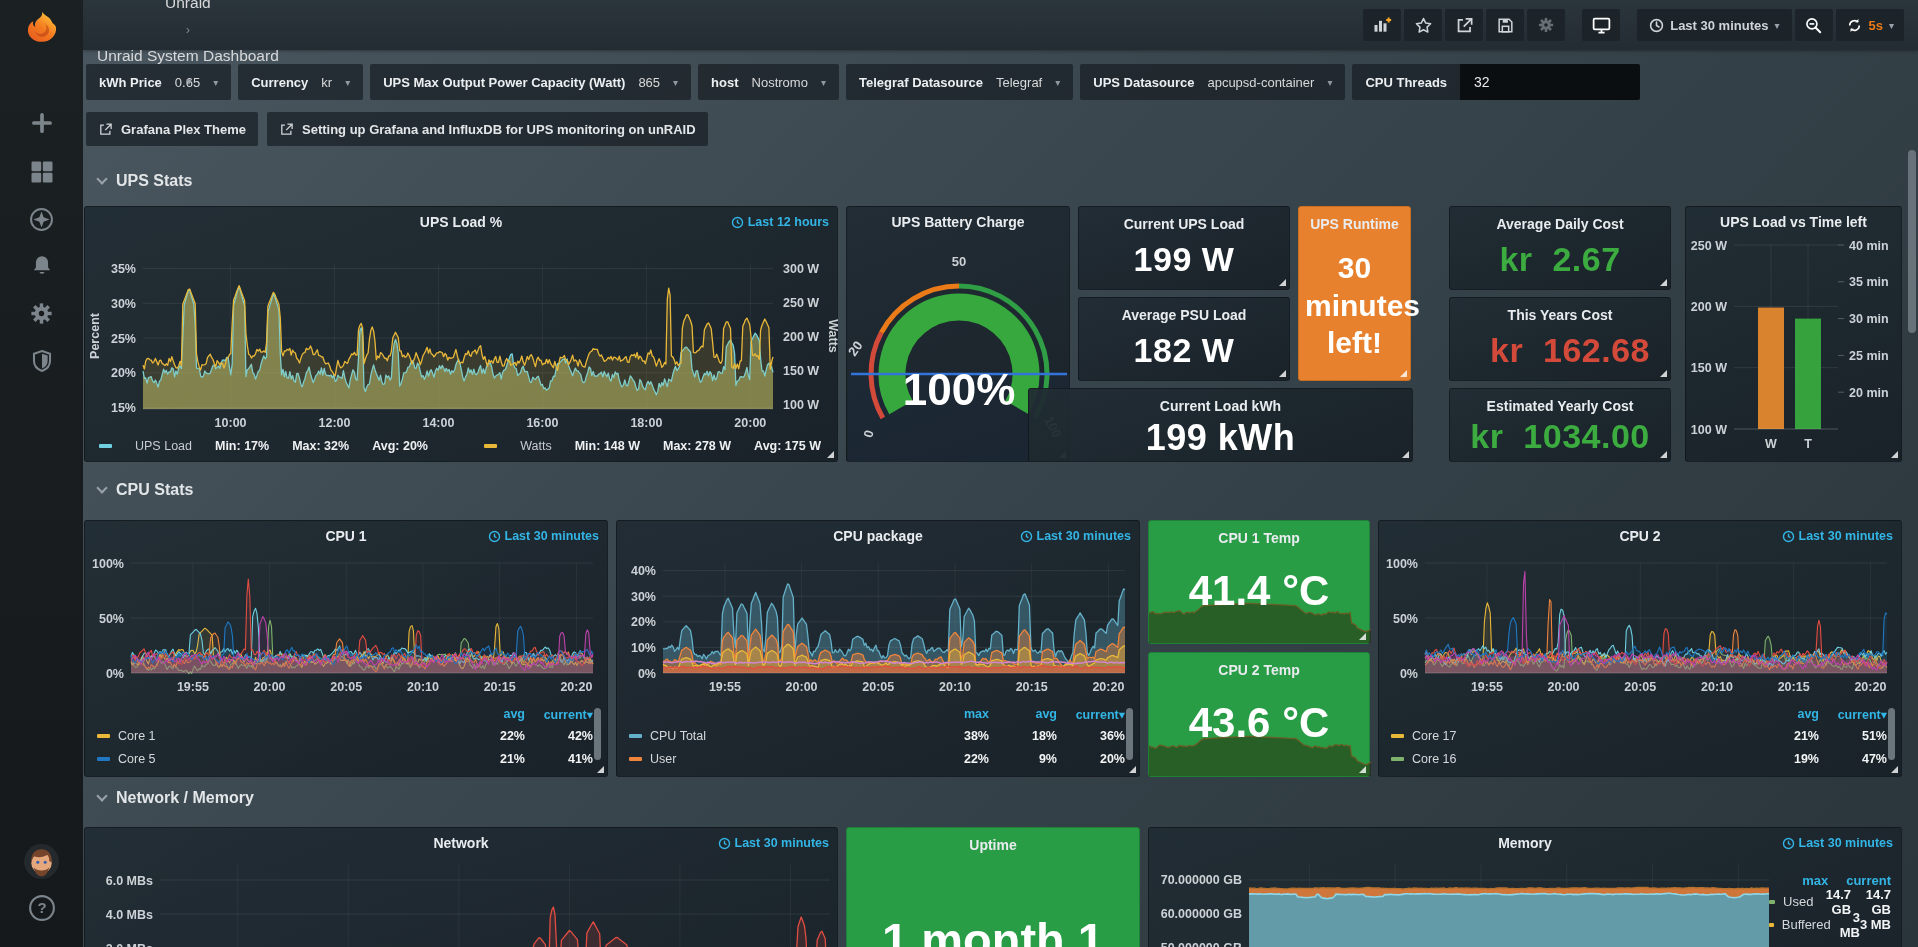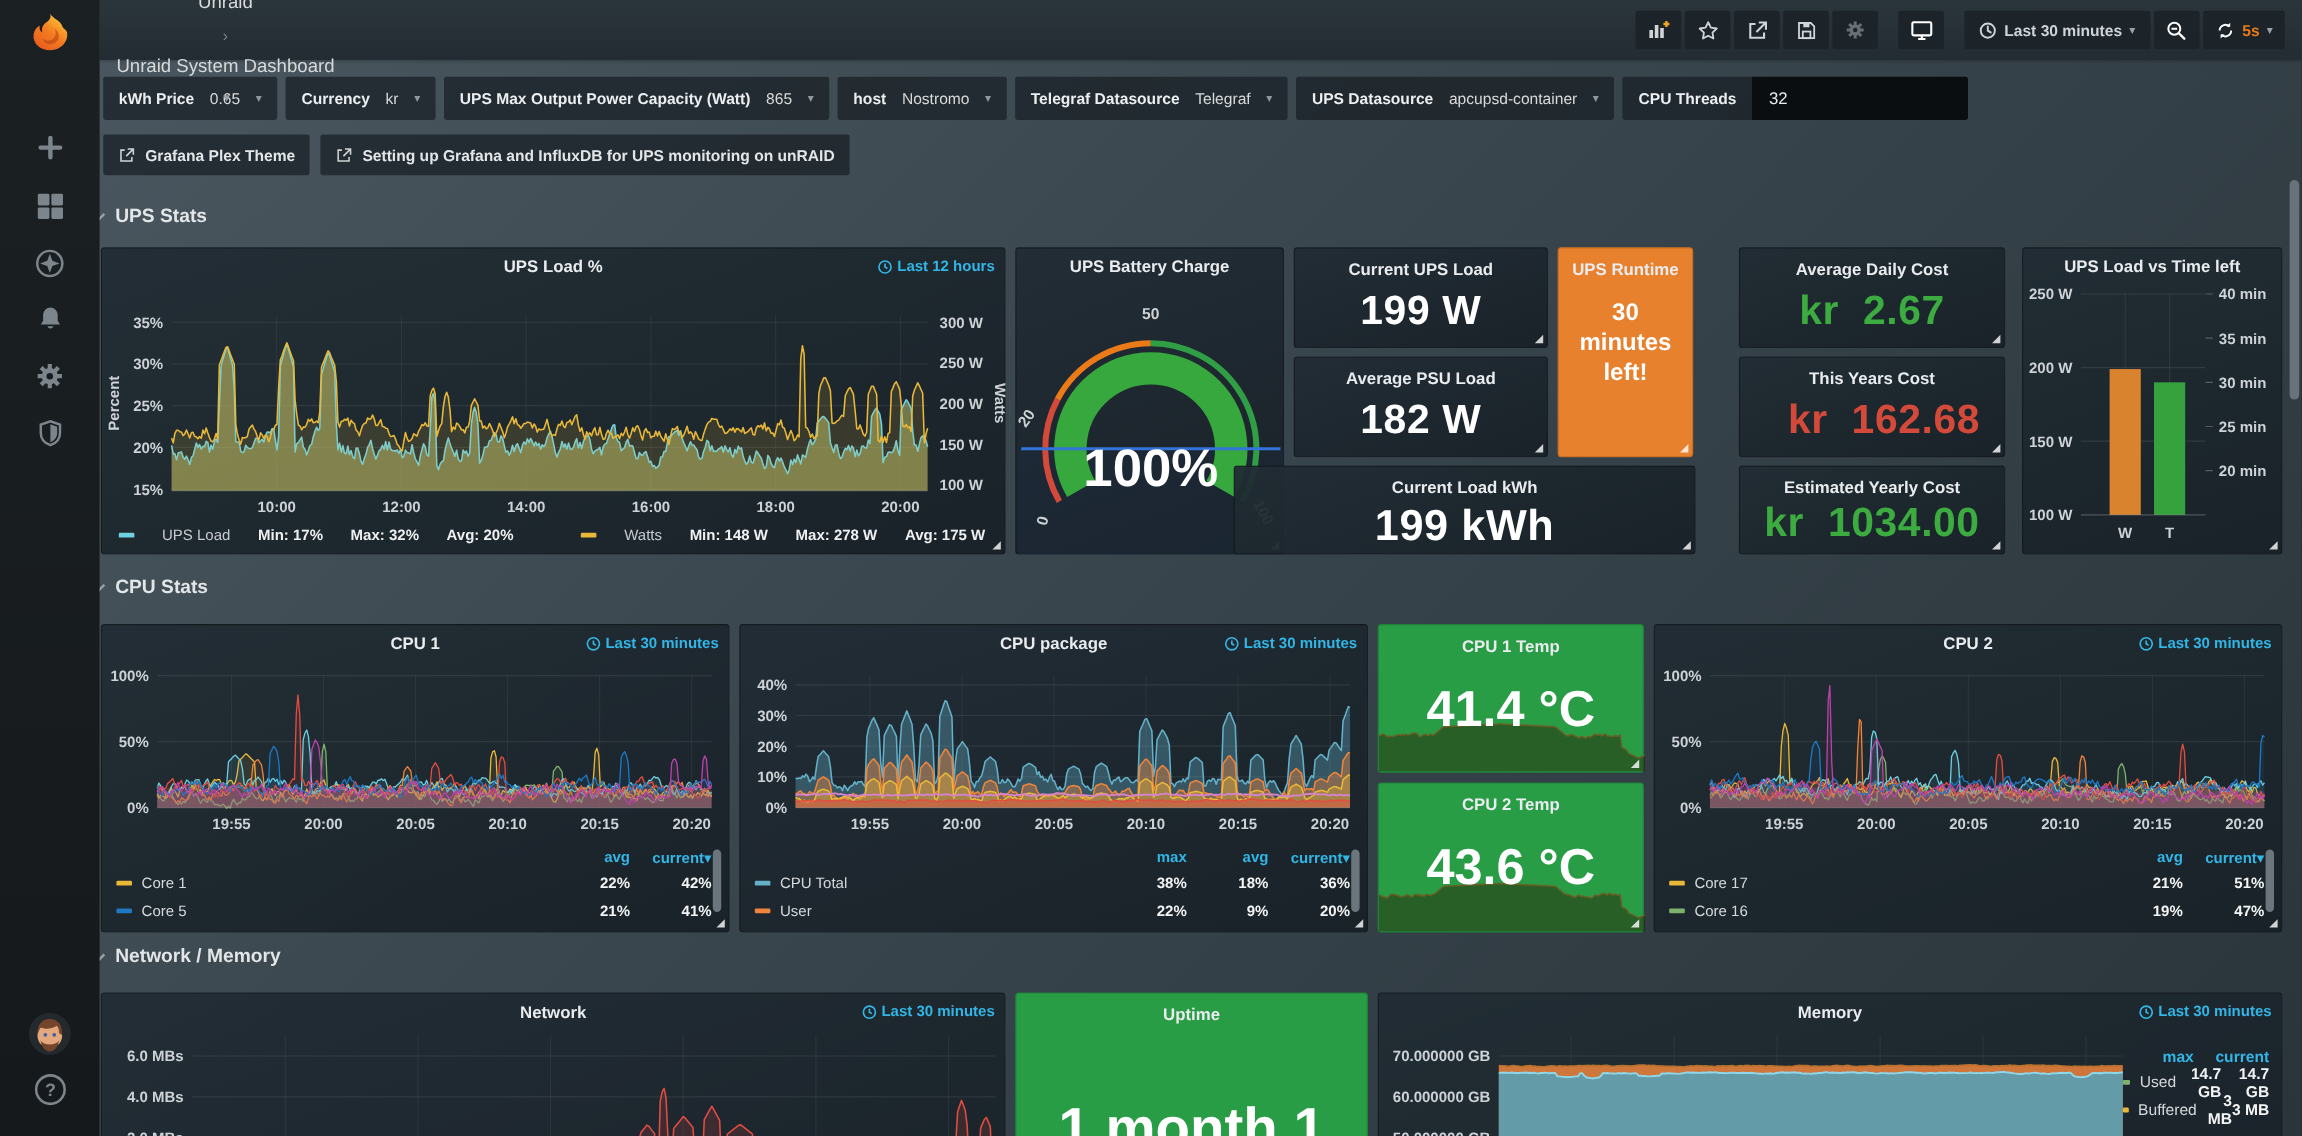--- a/index.html
+++ b/index.html
@@ -37,21 +37,21 @@
   .vval { font-size:13px; color:#d8d9da; white-space:nowrap; }
   .vcaret { color:#8e989e; font-size:10px; }
   .vinput { height:36px; width:180px; background:#0b0e10; border:none; color:#e8eaec;
             font-size:14px; padding:0 14px; font-family:inherit; border-radius:0 2px 2px 0; }
   .lrow { position:absolute; left:86px; top:112px; display:flex; gap:9px; z-index:10; }
   .lbox { height:34px; background:rgba(24,31,36,.72); border-radius:2px; display:flex; align-items:center;
           padding:0 12px; gap:8px; cursor:pointer; font-size:13px; font-weight:700; color:#e3e6e8; }
   .lbox svg { color:#cfd3d6; }
 
   
-  .sec { position:absolute; left:78px; display:flex; align-items:center; gap:10px;
+  .sec { position:absolute; left:98px; display:flex; align-items:center; gap:10px;
          font-size:16px; font-weight:700; color:#e3e6e8; cursor:pointer; z-index:5; }
   .chev { width:8px; height:8px; border-left:2px solid #9aa2a9; border-bottom:2px solid #9aa2a9;
           transform:rotate(-45deg); margin-top:-4px; }
 
   
   .panel { position:absolute; background:linear-gradient(160deg,rgba(33,44,52,.95),rgba(24,33,39,.95));
            border:1px solid rgba(0,0,0,.28); border-radius:3px; }
   .ptitle { position:absolute; top:7px; left:30px; right:30px; text-align:center; font-size:14px;
             font-weight:700; color:#e9ecef; white-space:nowrap; cursor:pointer; z-index:3; }
   .tbadge { position:absolute; top:8px; right:8px; display:flex; align-items:center; gap:4px;
@@ -61,21 +61,21 @@
   svg.chart { position:absolute; left:0; top:0; }
   svg text.tick { fill:#ccd2d6; font-size:12.5px; font-weight:700; font-family:inherit; }
 
   
   .stat-t { position:absolute; top:9px; left:0; right:0; text-align:center; font-size:14px; font-weight:700; color:#e9ecef; }
   .stat-v { position:absolute; top:40px; left:0; right:0; text-align:center; font-size:34px; font-weight:700; color:#fff; letter-spacing:.5px; }
   .green { color:#3cab40; } .red { color:#d44a3a;padding-left:20px; }
   .panel.orange-bg { background:#e8812d; border-color:#c96f22; }
   .panel.green-bg  { background:#299c46; border-color:#1f8038; }
   .runtime-v { position:absolute; top:42px; left:6px; right:6px; text-align:center;
-               font-size:20px; font-weight:700; color:#fff; line-height:1.25; }
+               font-size:30px; font-weight:700; color:#fff; line-height:1.25; }
   .temp-v { position:absolute; top:46px; left:0; right:0; text-align:center; font-size:42px; font-weight:700; color:#fff; z-index:2; }
   .uptime-v { position:absolute; top:84px; left:0; right:0; text-align:center; font-size:47px; font-weight:700; color:#fff; }
 
   
   .ups-legend { position:absolute; left:14px; right:16px; bottom:8px; display:flex; justify-content:space-between;
                 font-size:12.5px; z-index:3; }
   .ul-item { display:flex; align-items:center; gap:23px; cursor:pointer; }
   .dash { width:13px; height:4px; border-radius:1px; display:inline-block; }
   .ul-item .nm { color:#c7cbd0; }
   .ul-item b { color:#eef0f2; font-weight:700; }

